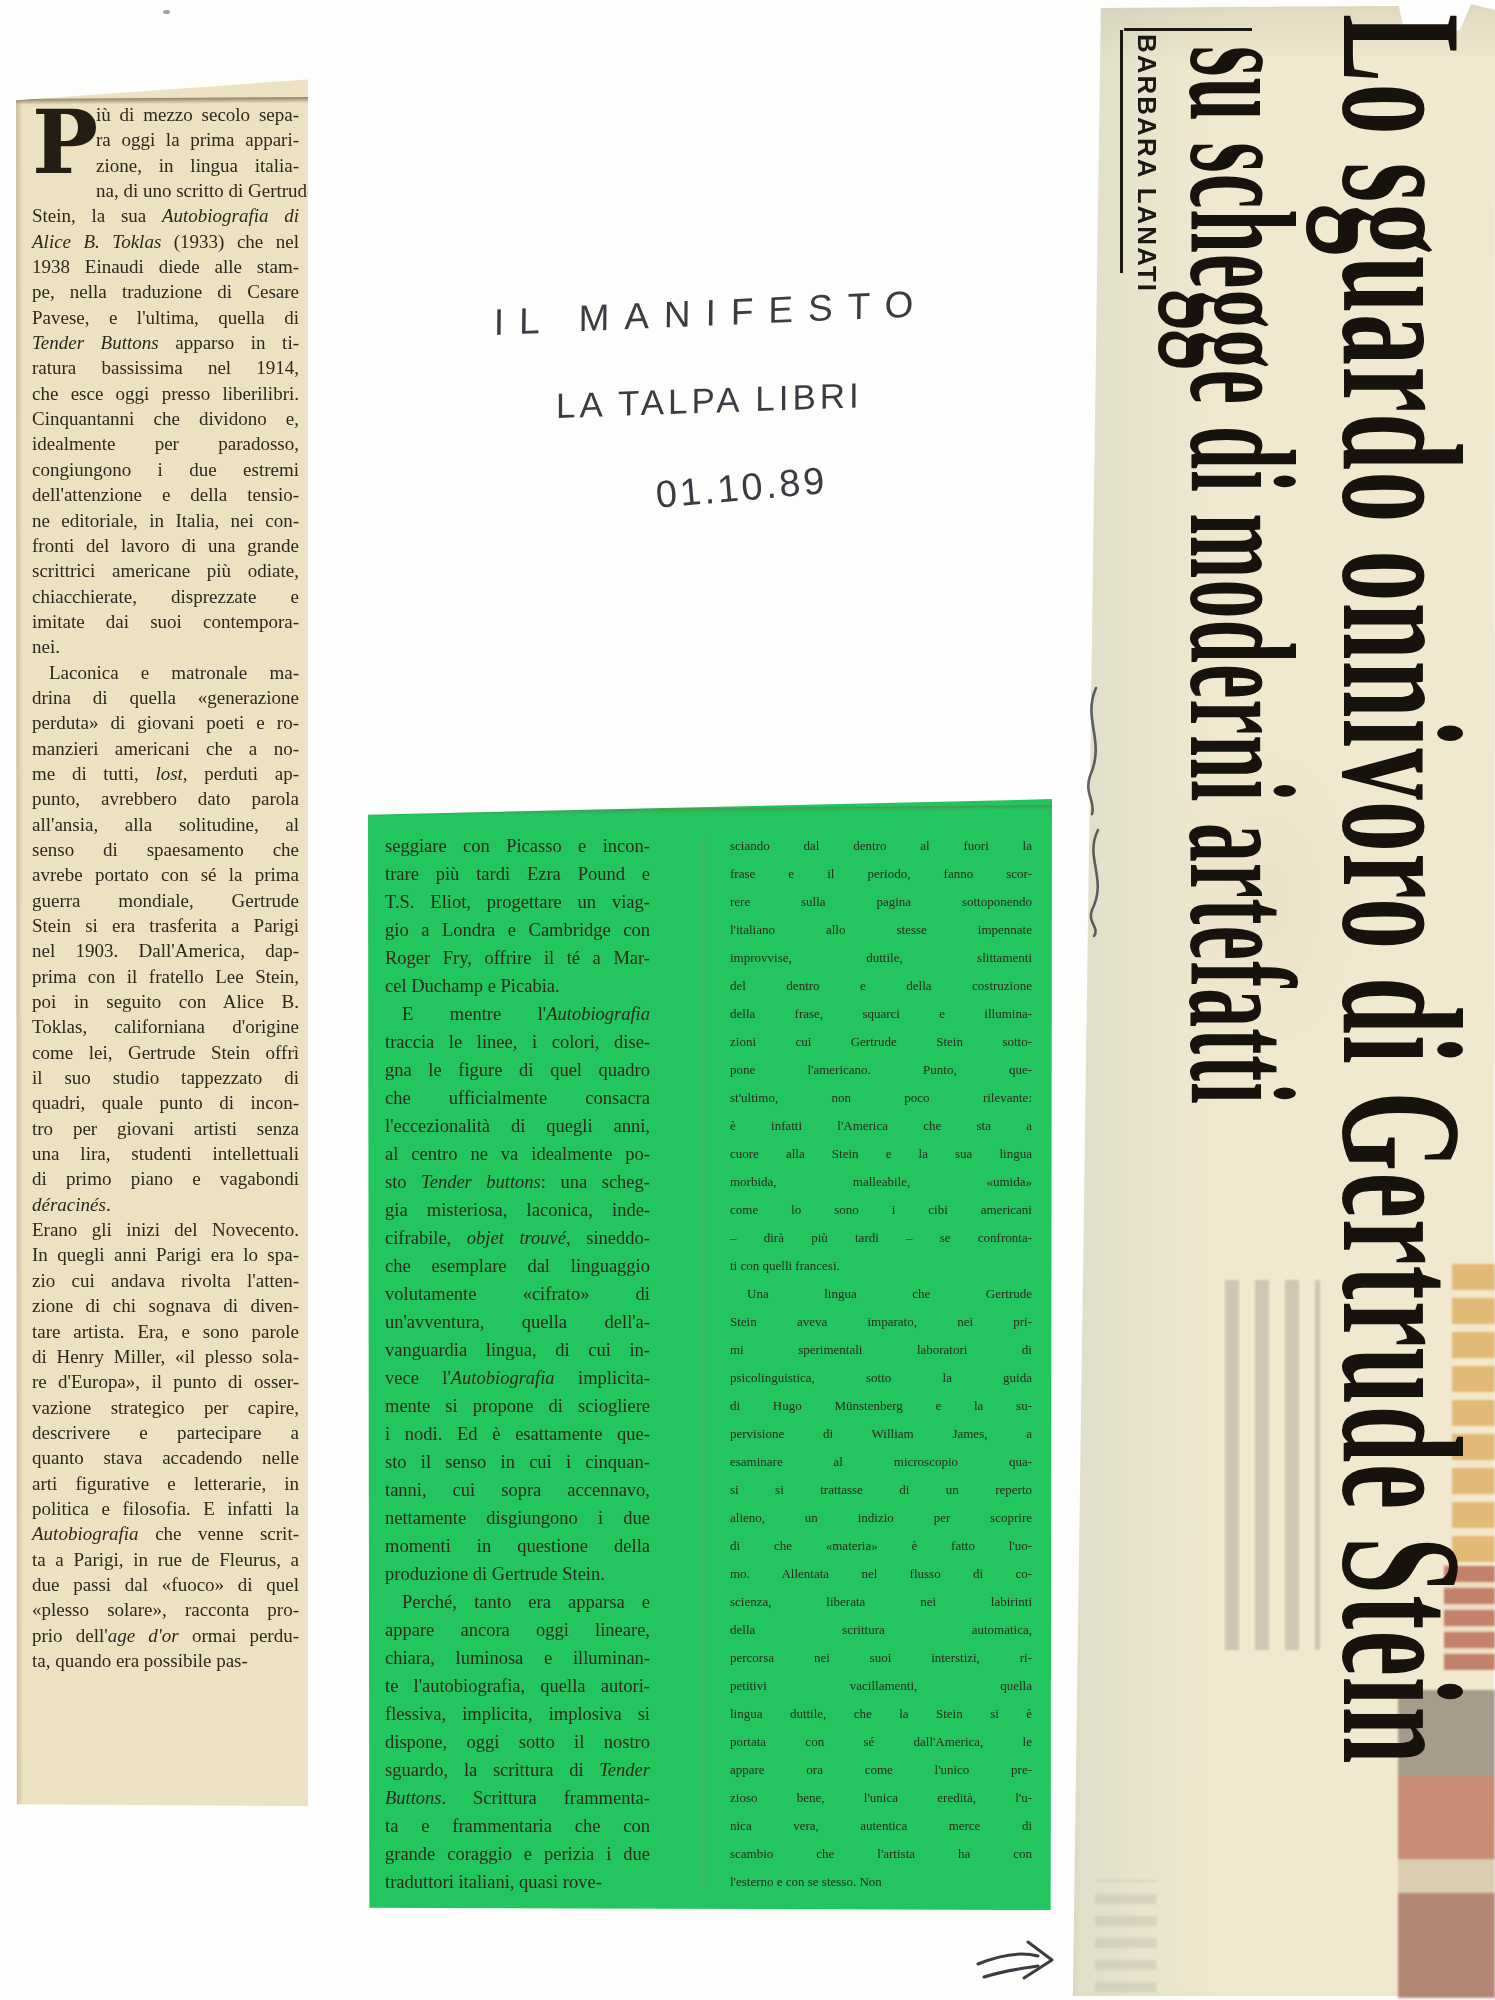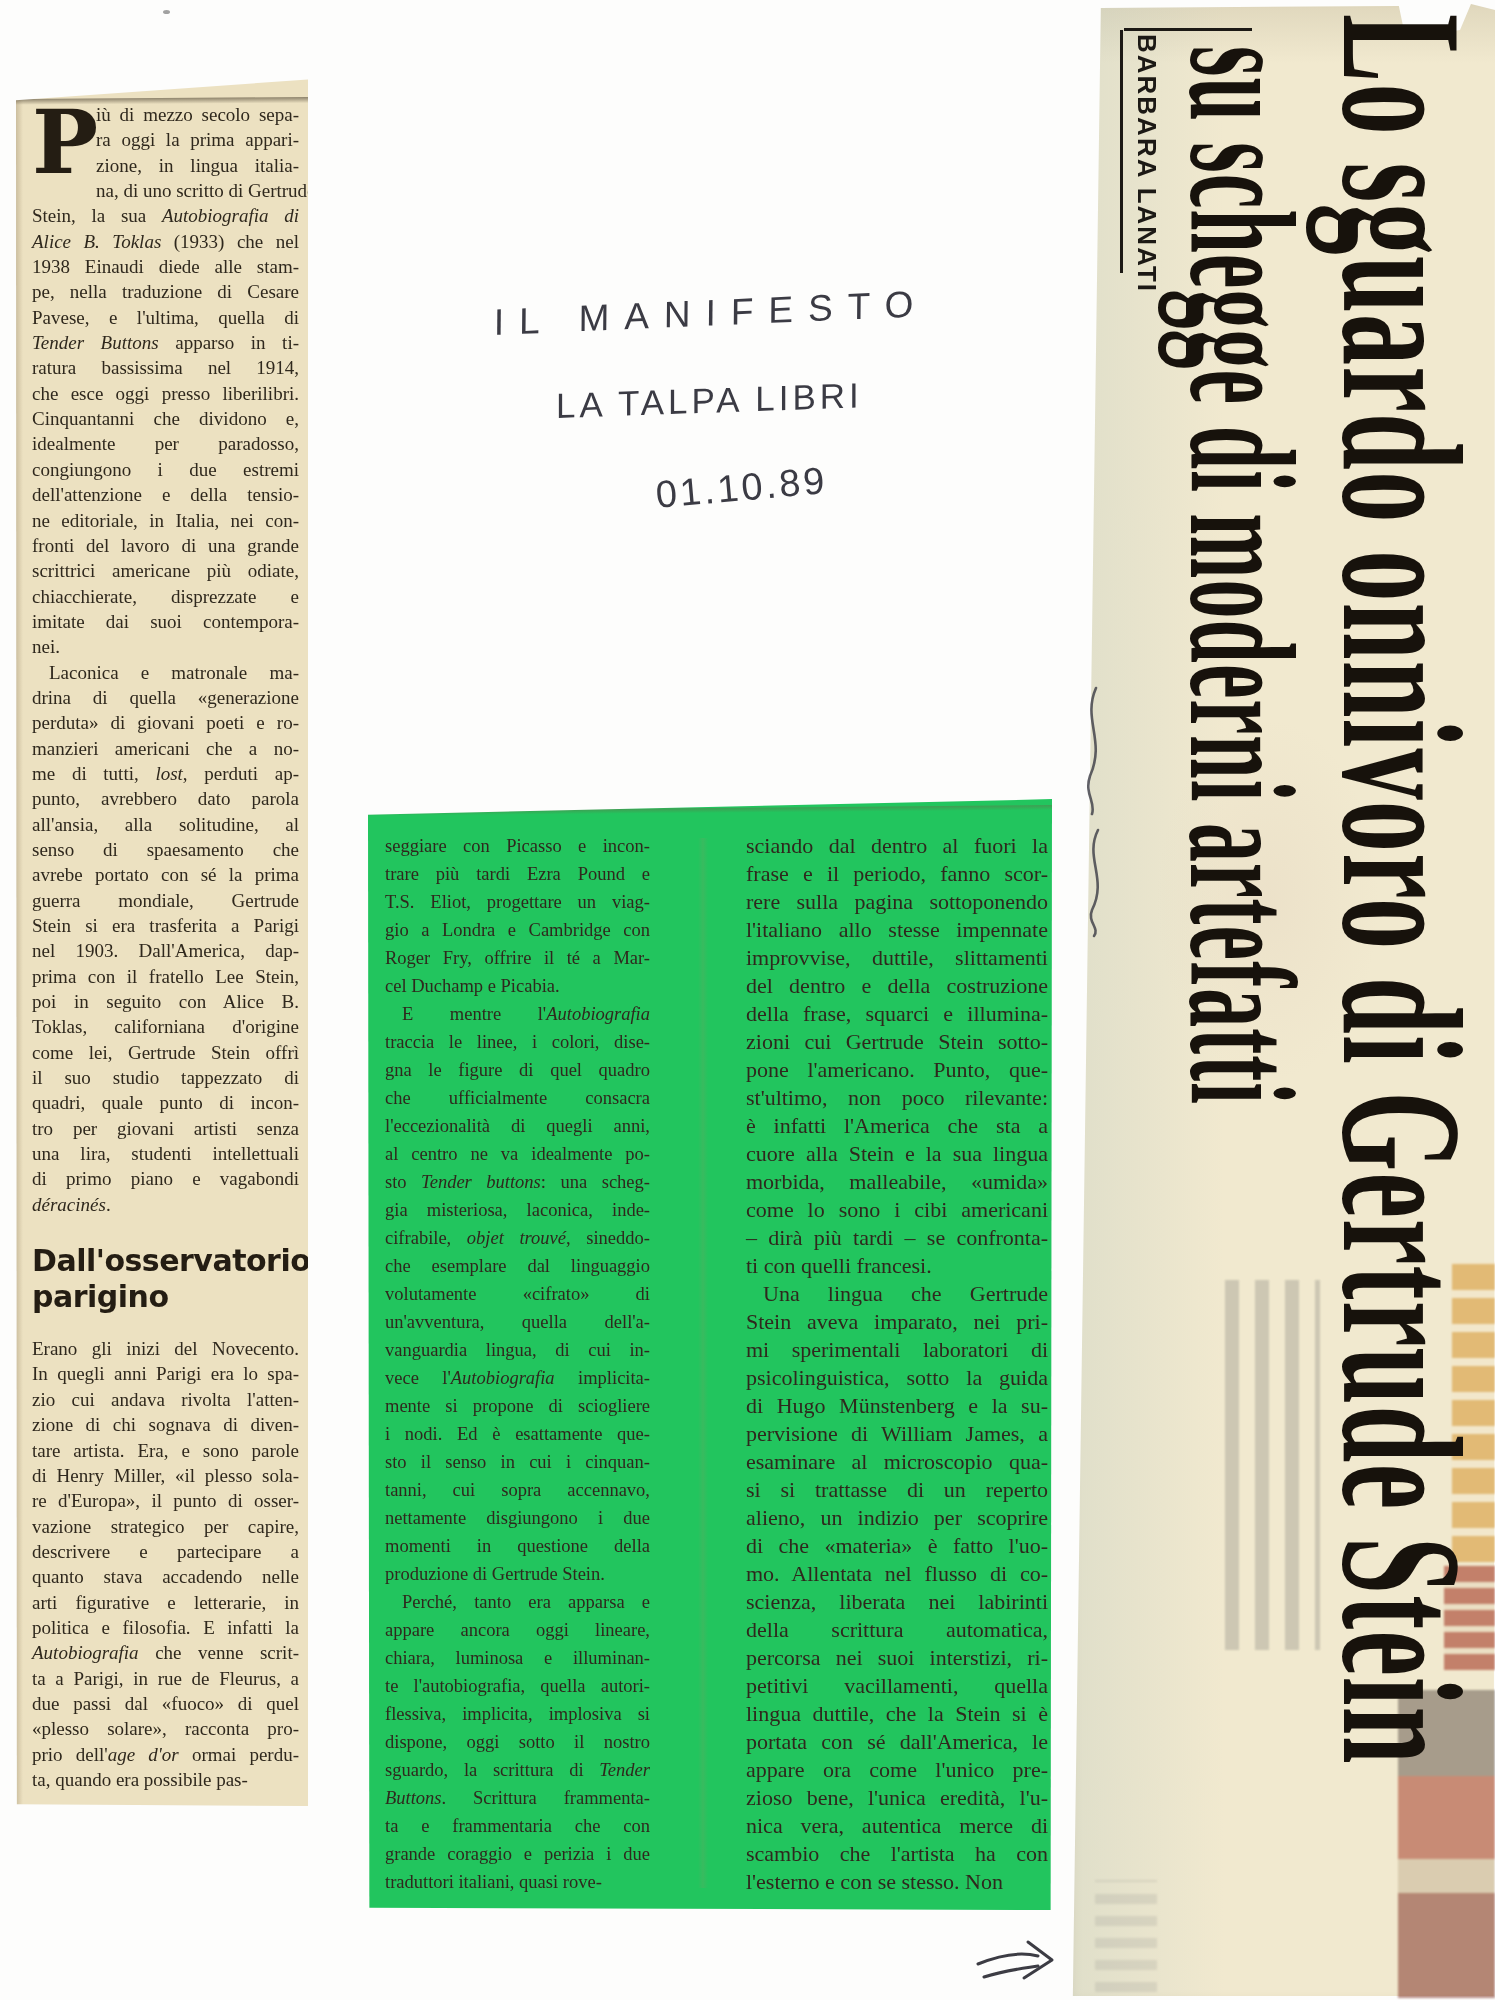--- a/index.html
+++ b/index.html
@@ -60,21 +60,21 @@
   #bleed-gray-bl{left:1095px;top:1880px;width:62px;height:112px;opacity:.15;
      background:repeating-linear-gradient(0deg,#777 0 10px,transparent 10px 22px);}
 
   
   .col{position:absolute;color:#2f281d;}
   .tline{text-align:justify;text-align-last:justify;white-space:nowrap;}
   .tlast{text-align-last:left;}
   .tindent{padding-left:17px;}
   #col1{left:16px;top:26px;width:267px;font-size:19px;line-height:25.35px;}
   #col2{left:17px;top:34px;width:265px;font-size:18.5px;line-height:28px;}
-  #col3{left:362px;top:34px;width:302px;font-size:22px;line-height:28px;margin-left:16px;}
+  #col3{left:362px;top:34px;width:302px;font-size:13px;line-height:28px;}
   .drop-cap{float:left;width:57px;height:72px;margin:5px 7px 0 0;
             font:bold 88px/70px "DejaVu Serif", serif;color:#241d13;}
   .section-heading{font-family:"DejaVu Sans", sans-serif;font-weight:bold;font-size:30px;
             line-height:36px;letter-spacing:-0.5px;color:#241d13;margin:26px 0 21px 0;}
 
   
   .handwriting{position:absolute;font-family:"Liberation Sans", sans-serif;color:#3b3b44;
                transform-origin:0 0;}
   #hw-publication{left:494px;top:302px;font-size:37px;letter-spacing:15px;transform:rotate(-2.5deg) skewX(-3deg);}
   #hw-section{left:556px;top:386px;font-size:35px;letter-spacing:4px;transform:rotate(-2deg) skewX(-2deg);}
@@ -132,24 +132,20 @@
           <div class="tline">poi in seguito con Alice B.</div>
           <div class="tline">Toklas, californiana d'origine</div>
           <div class="tline">come lei, Gertrude Stein offrì</div>
           <div class="tline">il suo studio tappezzato di</div>
           <div class="tline">quadri, quale punto di incon-</div>
           <div class="tline">tro per giovani artisti senza</div>
           <div class="tline">una lira, studenti intellettuali</div>
           <div class="tline">di primo piano e vagabondi</div>
           <div class="tline tlast"><i>déracinés</i>.</div>
         </div>
-      <div class="section-heading">
-        <div>Dall'osservatorio</div>
-        <div>parigino</div>
-      </div>
       <div>
           <div class="tline">Erano gli inizi del Novecento.</div>
           <div class="tline">In quegli anni Parigi era lo spa-</div>
           <div class="tline">zio cui andava rivolta l'atten-</div>
           <div class="tline">zione di chi sognava di diven-</div>
           <div class="tline">tare artista. Era, e sono parole</div>
           <div class="tline">di Henry Miller, «il plesso sola-</div>
           <div class="tline">re d'Europa», il punto di osser-</div>
           <div class="tline">vazione strategico per capire,</div>
           <div class="tline">descrivere e partecipare a</div>

